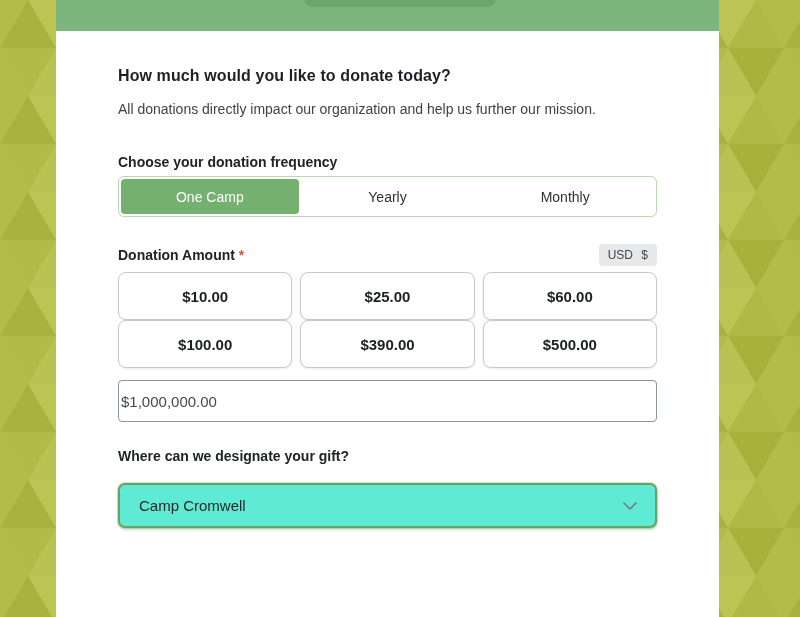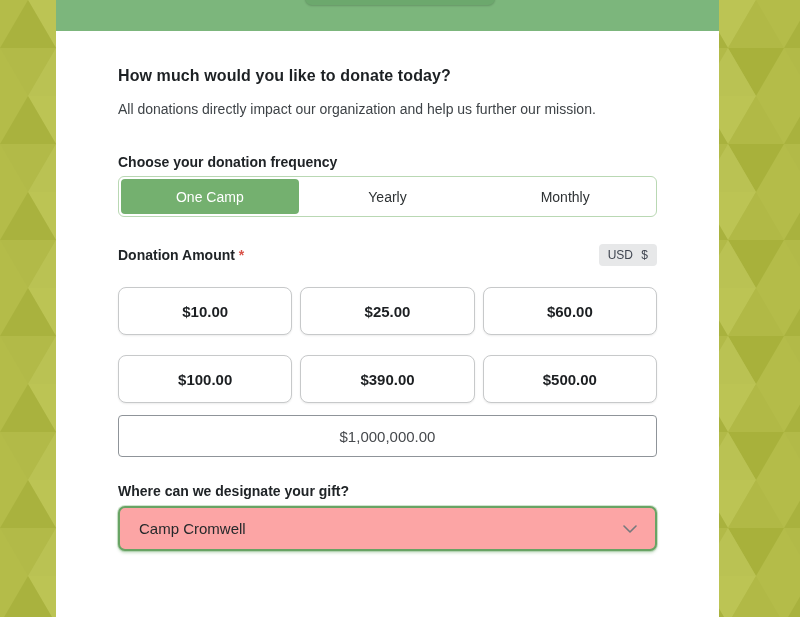--- a/index.html
+++ b/index.html
@@ -56,36 +56,36 @@
   .seg.selected{background:var(--accent-green);color:#ffffff;}
   .amount-head{
     margin-top:27px;display:flex;justify-content:space-between;align-items:center;height:21px;
   }
   .req{color:#d9534a;font-weight:700;}
   .badge{
     background:#e7e8e9;color:#3f4550;font-size:12px;line-height:12px;
     padding:5px 9px;border-radius:4px;word-spacing:5px;font-weight:400;
   }
   .amount-grid{
-    margin-top:22px;display:grid;grid-template-columns:repeat(3,1fr);gap:20px 8px;
+    margin-top:7px;display:grid;grid-template-columns:repeat(3,1fr);gap:0 8px;
   }
   .preset-btn{
     height:48px;background:#fff;border:1px solid #c7c9ca;border-radius:8px;
     box-shadow:0 1px 2px rgba(0,0,0,.08);
     display:flex;align-items:center;justify-content:center;
     font-family:inherit;font-size:15px;font-weight:700;color:#1c1f22;cursor:pointer;
   }
   .custom-amount{
     margin-top:12px;width:100%;height:42px;background:#fff;
     border:1px solid #8f9499;border-radius:4px;
-    text-align:center;font-family:inherit;font-size:15px;color:#46494d;
+    text-align:left;font-family:inherit;font-size:15px;color:#46494d;
   }
   .designation-field{margin-top:25px;}
   .select-box{
-    margin-top:6px;height:45px;background:#fca5a5;
+    margin-top:18px;height:45px;background:#5eead4;
     border:2px solid var(--select-green);border-radius:7px;
     box-shadow:0 0 0 1px rgba(122,180,120,.35),0 2px 3px rgba(104,163,100,.35);
     display:flex;align-items:center;justify-content:space-between;
     padding:0 18px 0 19px;font-size:15px;color:#26292b;cursor:pointer;
   }
   .chev{flex:0 0 auto;}
 </style>
 </head>
 <body>
 

